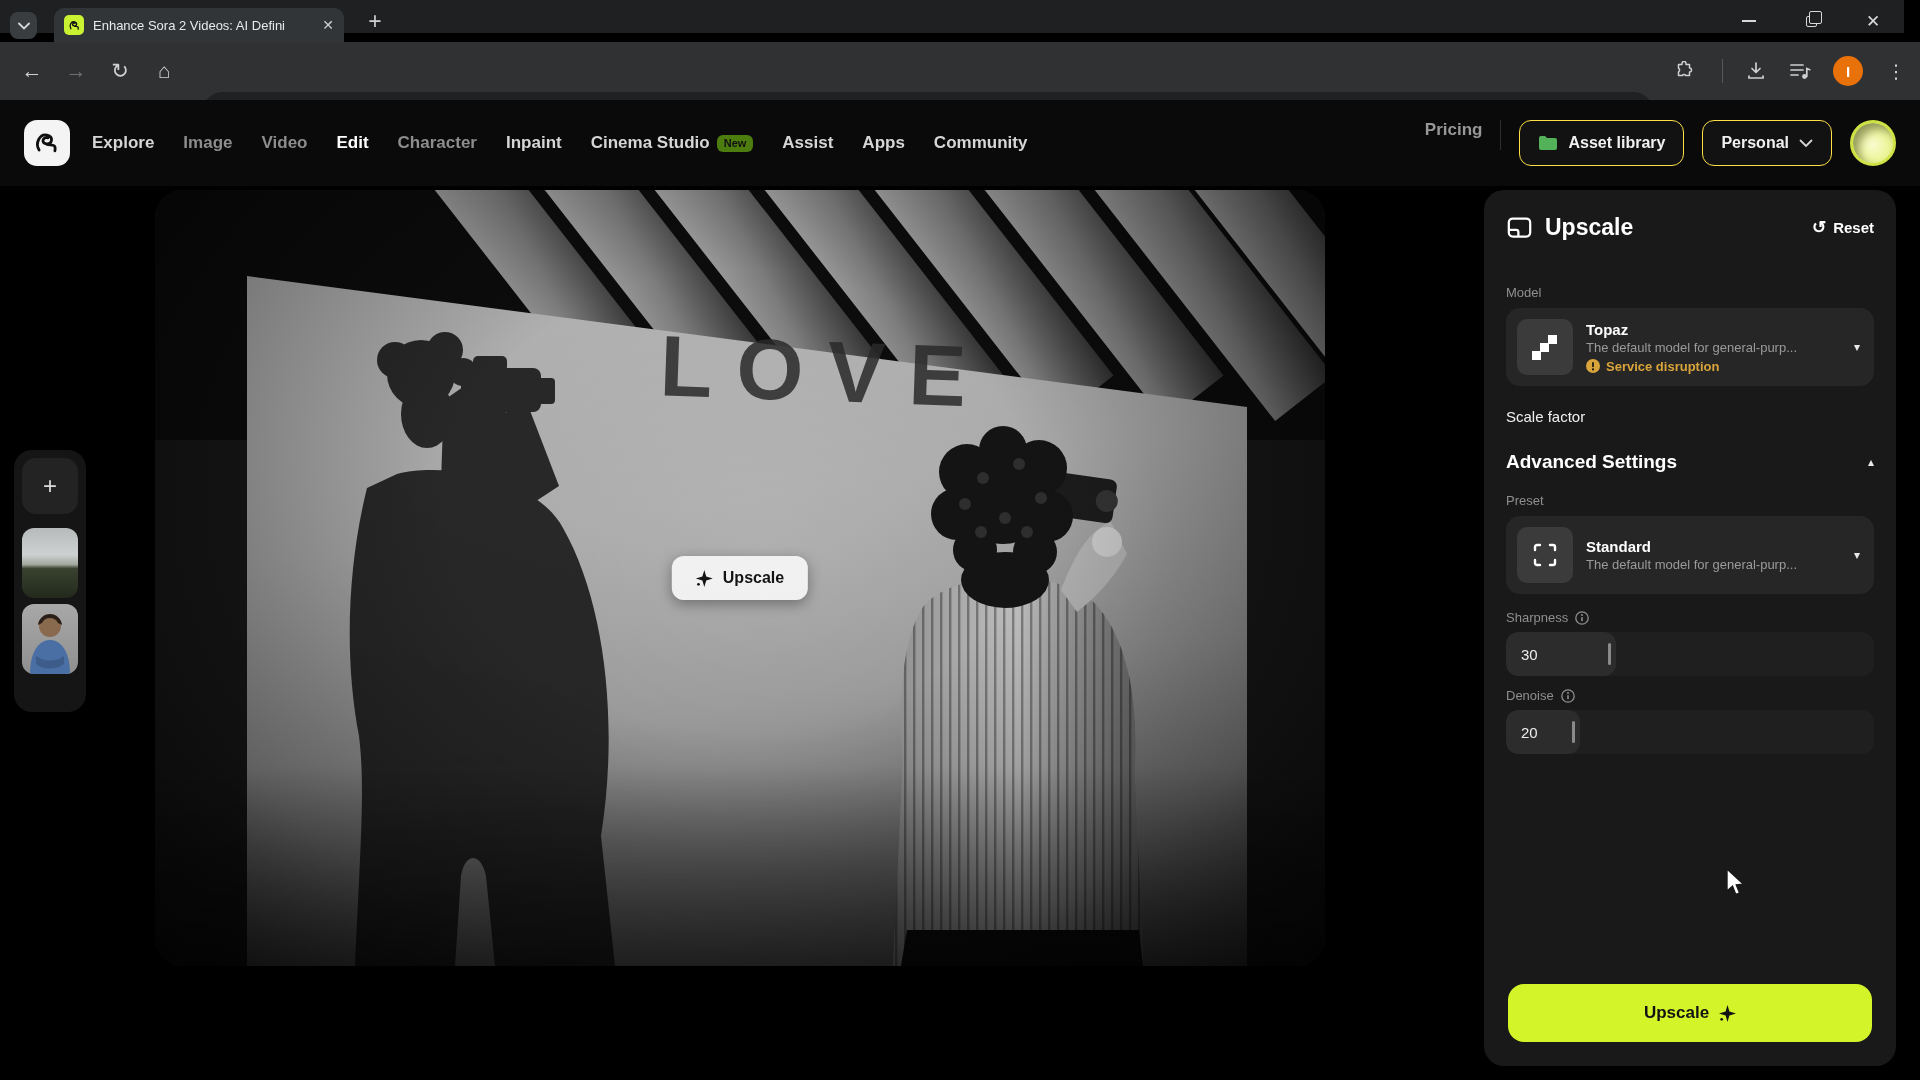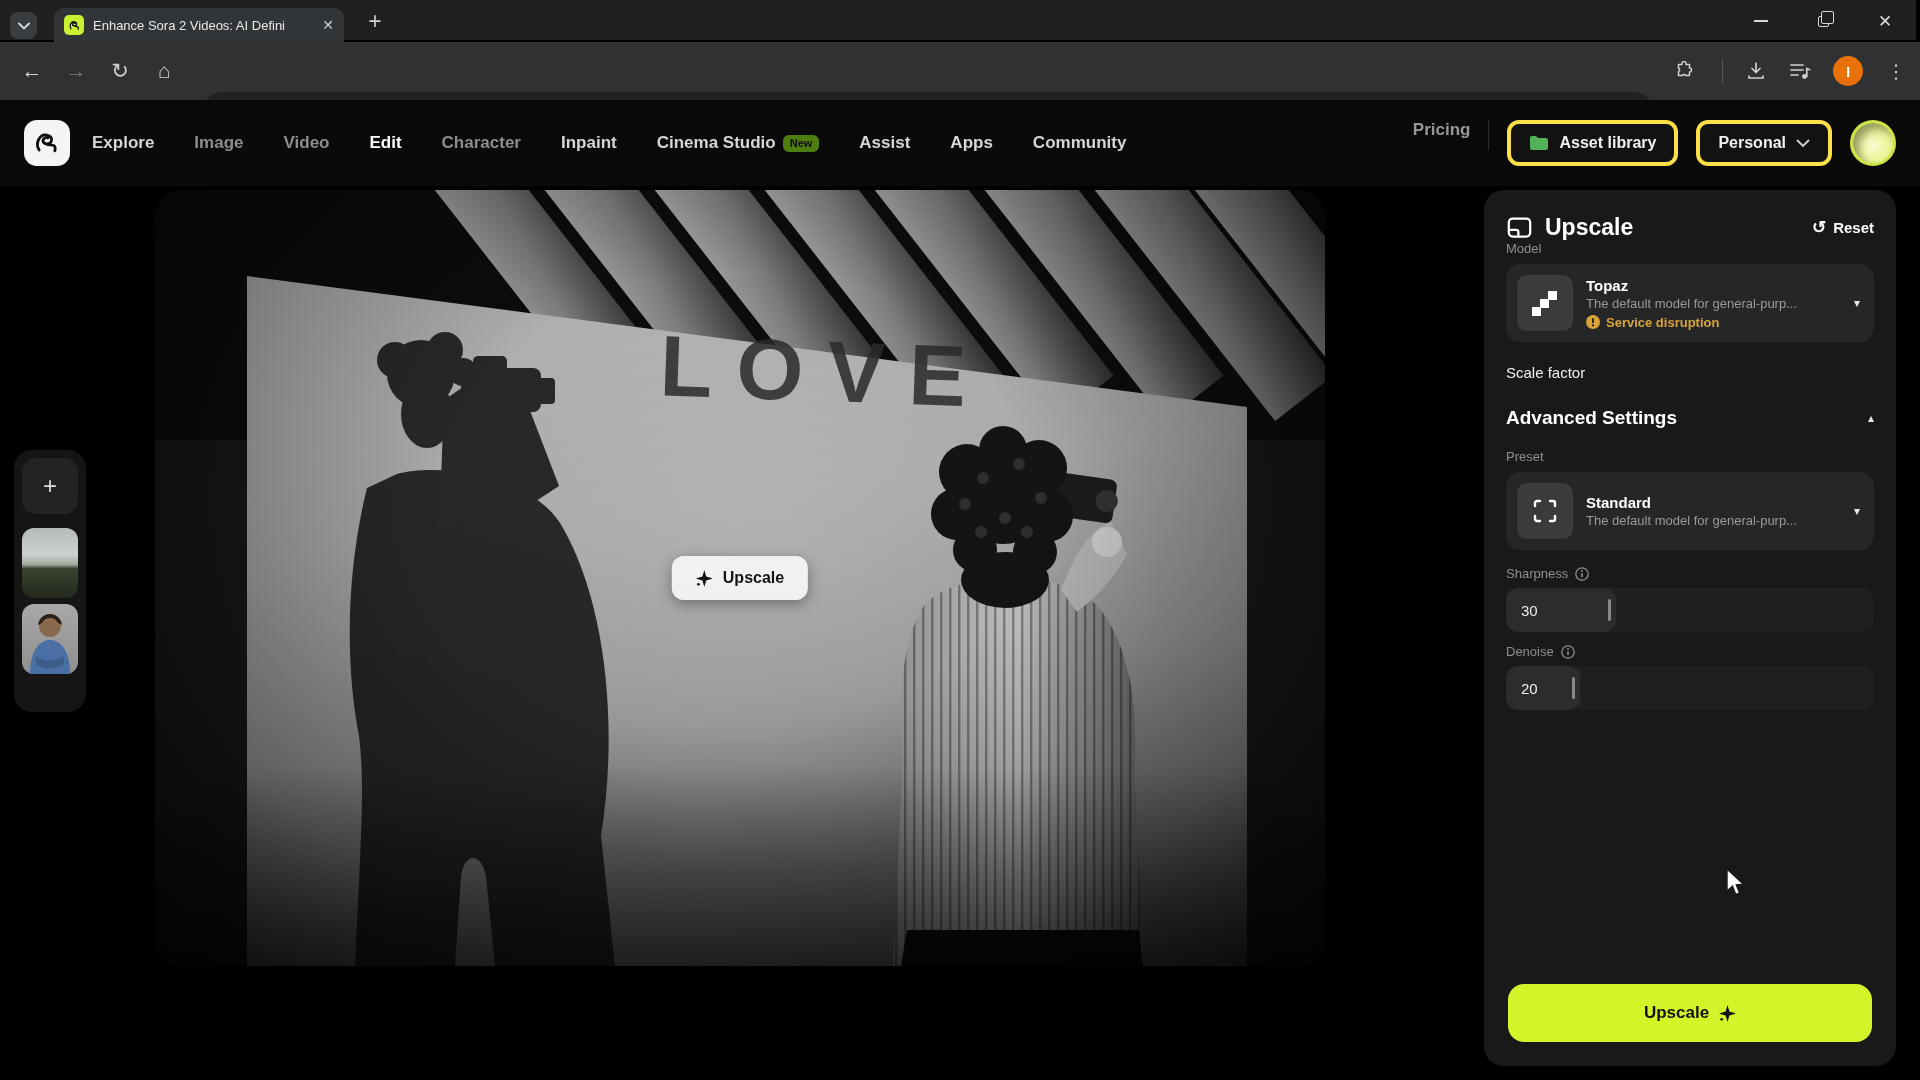--- a/index.html
+++ b/index.html
@@ -1,21 +1,21 @@
 <!DOCTYPE html>
 <html><head>
 <meta charset="utf-8">
 <style>
   * { box-sizing: border-box; margin: 0; padding: 0; }
   html,body { width:1920px; height:1080px; background:#000; overflow:hidden;
     font-family:"Liberation Sans", sans-serif; position:relative; }
   svg { display:block; }
 
   
-  .tabstrip { position:absolute; top:0; left:0; right:4px; height:40px; background:#1e2021; }
+  .tabstrip { position:absolute; top:0; left:0; right:16px; height:33px; background:#1e2021; }
   .tabs-chevron { position:absolute; left:10px; top:12px; width:27px; height:27px; border-radius:8px;
     background:#3a3d3f; color:#d6d7d8; display:flex; align-items:center; justify-content:center; }
   .tab { position:absolute; left:54px; top:8px; width:290px; height:34px; background:#323537;
     border-radius:10px 10px 0 0; display:flex; align-items:center; padding:0 10px; gap:9px; }
   .favicon { width:20px; height:20px; border-radius:5px; background:#c9f233; flex:0 0 auto;
     display:flex; align-items:center; justify-content:center; }
   .tab-title { font-size:13px; color:#e8e9ea; white-space:nowrap; overflow:hidden; width:198px; }
   .tab-close { color:#cdcecf; font-size:14px; margin-left:auto; line-height:1; }
   .newtab { position:absolute; left:360px; top:6px; width:30px; height:30px; color:#cfd0d1;
     font-size:23px; font-weight:400; display:flex; align-items:center; justify-content:center; }
@@ -36,31 +36,31 @@
   .omni-right { display:flex; align-items:center; gap:20px; }
   .tb-divider { position:absolute; left:1722px; top:17px; width:1px; height:24px; background:#55585a; }
   .avatar-browser { position:absolute; left:1833px; top:14px; width:30px; height:30px; border-radius:50%;
     background:#e8710a; color:#fff; font-size:15px; font-weight:700; display:flex; align-items:center; justify-content:center; }
 
   
   .site-header { position:absolute; top:100px; left:0; right:0; height:86px; background:#0a0a0a;
     display:flex; align-items:center; padding:0 24px; }
   .logo { width:46px; height:46px; border-radius:13px; background:#f4f4f4; display:flex;
     align-items:center; justify-content:center; flex:0 0 auto; }
-  .main-nav { display:flex; align-items:center; gap:40px; margin-left:22px; }
+  .main-nav { display:flex; align-items:center; gap:29px; margin-left:22px; }
   .nav-item { font-size:17px; font-weight:600; color:#d6d6d6; white-space:nowrap; display:flex;
     align-items:center; gap:7px; cursor:default; }
   .nav-item.dim { color:#8d8d8d; }
   .nav-item.active { color:#ffffff; font-weight:700; }
   .badge-new { background:#4d7c0f; color:#101010; font-size:11px; font-weight:700;
     padding:3px 7px; border-radius:6px; line-height:1; }
   .header-right { margin-left:auto; display:flex; gap:18px; }
   .pricing { font-size:17px; font-weight:600; color:#979797; }
   .v-divider { width:1px; height:30px; background:#2e2e2e; }
-  .pill-btn { height:46px; background:#121212; border:4px solid #fde047; border-radius:12px;
+  .pill-btn { height:46px; background:#121212; border:1px solid #fde047; border-radius:12px;
     display:flex; align-items:center; gap:10px; padding:0 18px; color:#f0f0f0; font-size:16px; font-weight:700; }
   .avatar-site { width:46px; height:46px; border-radius:50%; border:3px solid #cfe244;
     background:radial-gradient(circle at 50% 55%, #f8fbd0 0%, #eef6a0 45%, #d5e96c 100%);
     box-shadow: inset 6px 6px 8px rgba(0,0,0,0.35); }
 
   
   .canvas-card { position:absolute; left:155px; top:190px; width:1170px; height:776px;
     border-radius:28px; background:#181818; overflow:hidden; }
   .ceiling { position:absolute; left:0; top:0; width:100%; height:250px; background:#0c0c0c; overflow:hidden; }
   .beam { position:absolute; top:-60px; width:74px; height:300px;
@@ -106,21 +106,21 @@
   .model-card { margin-top:8px; background:#262626; border-radius:14px; padding:11px 14px 11px 11px;
     display:flex; align-items:center; gap:13px; }
   .model-thumb { width:56px; height:56px; border-radius:10px; background:#3b3b3b; flex:0 0 auto;
     display:flex; align-items:center; justify-content:center; }
   .model-info { flex:1; min-width:0; }
   .model-name { font-size:15px; font-weight:700; color:#fff; }
   .model-desc { font-size:13px; color:#9a9a9a; margin-top:2px; white-space:nowrap; overflow:hidden; }
   .model-warning { display:flex; align-items:center; gap:6px; margin-top:4px; }
   .warning-text { font-size:13px; font-weight:600; color:#d9a43a; }
   .caret { color:#e8e8e8; font-size:12px; flex:0 0 auto; }
-  .mt44 { } .mt22 { margin-top:22px; } .mt20 { margin-top:20px; }
+  .mt44 { margin-top:44px; } .mt22 { margin-top:22px; } .mt20 { margin-top:20px; }
   .mt16 { margin-top:16px; } .mt12 { margin-top:12px; }
   .segmented { margin-top:10px; height:54px; background:#242424; border-radius:14px; display:flex;
     padding:5px; }
   .seg { flex:1; display:flex; align-items:center; justify-content:center; font-size:14px;
     font-weight:700; color:#8a8a8a; border-radius:10px; }
   .seg.first { color:#f2f2f2; }
   .seg.selected { background:#fff; color:#0d0d0d; }
   .advanced-row { margin-top:26px; display:flex; align-items:center; }
   .advanced-title { font-size:19px; font-weight:700; color:#fff; }
   .advanced-caret { margin-left:auto; color:#e8e8e8; font-size:12px; }

